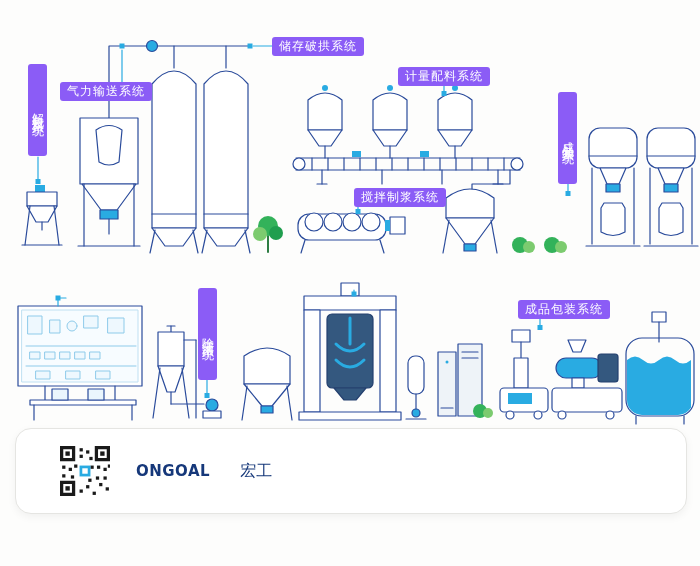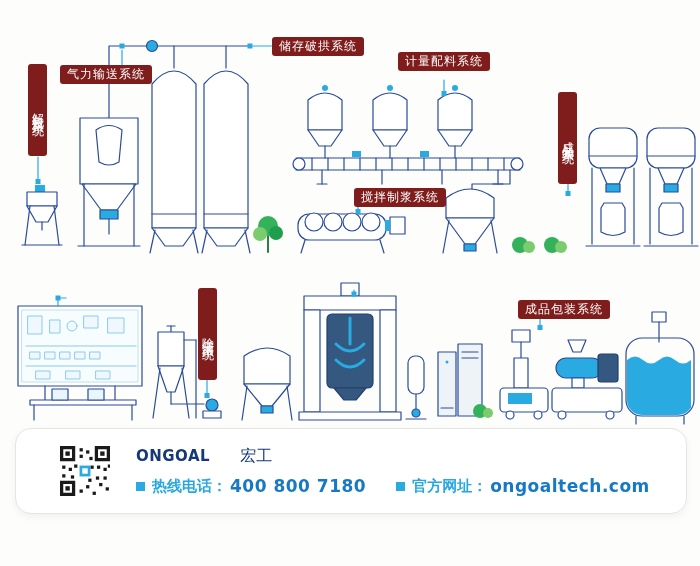--- a/index.html
+++ b/index.html
@@ -8,34 +8,34 @@
     background:#fdfdfc;
     font-family:"DejaVu Sans","Liberation Sans",sans-serif;
     position:relative; overflow:hidden;
   }
   .stage { position:absolute; left:0; top:0; width:700px; height:566px; }
   svg.diagram { position:absolute; left:0; top:0; }
 
   
   .badge {
     position:absolute;
-    background:#7f1d1d; color:#fff;
+    background:#8b5cf6; color:#fff;
     font-size:12px; letter-spacing:1px;
     border-radius:3px;
     display:flex; align-items:center; justify-content:center;
     white-space:nowrap;
     z-index:5;
   }
   .badge.h { width:92px; height:19px; }
   .badge.v { width:19px; height:92px; writing-mode:vertical-rl; letter-spacing:2px; }
 
   #b-unpack   { left:28px;  top:64px; }
-  #b-pneu     { left:60px;  top:65px; }
+  #b-pneu     { left:60px;  top:82px; }
   #b-storage  { left:272px; top:37px; }
-  #b-meter    { left:398px; top:52px; }
+  #b-meter    { left:398px; top:67px; }
   #b-pack     { left:558px; top:92px; }
   #b-mix      { left:354px; top:188px; }
   #b-control  { left:66px;  top:288px; }
   #b-dust     { left:198px; top:288px; }
   #b-pulp     { left:308px; top:271px; }
   #b-grind    { left:518px; top:300px; }
 
   
   .footer-bar {
     position:absolute; left:15px; top:428px;
@@ -399,28 +399,16 @@
       <rect x="20.5" y="20.5" width="5" height="5" fill="#ffffff"></rect>
     </svg>
 
     <div class="footer-text">
       <div class="row1">
         <div class="logo">
           <span class="logo-en">ONGOAL</span>
           <span class="logo-cn">宏工</span>
         </div>
       </div>
-      <div class="row2">
-        <span class="contact-item">
-          <span class="sq"></span>
-          <span class="contact-label">热线电话：</span>
-          <span class="contact-value">400 800 7180</span>
-        </span>
-        <span class="contact-item">
-          <span class="sq"></span>
-          <span class="contact-label">官方网址：</span>
-          <span class="contact-value">ongoaltech.com</span>
-        </span>
-      </div>
     </div>
   </div>
 
 </div>
 
 </body></html>

